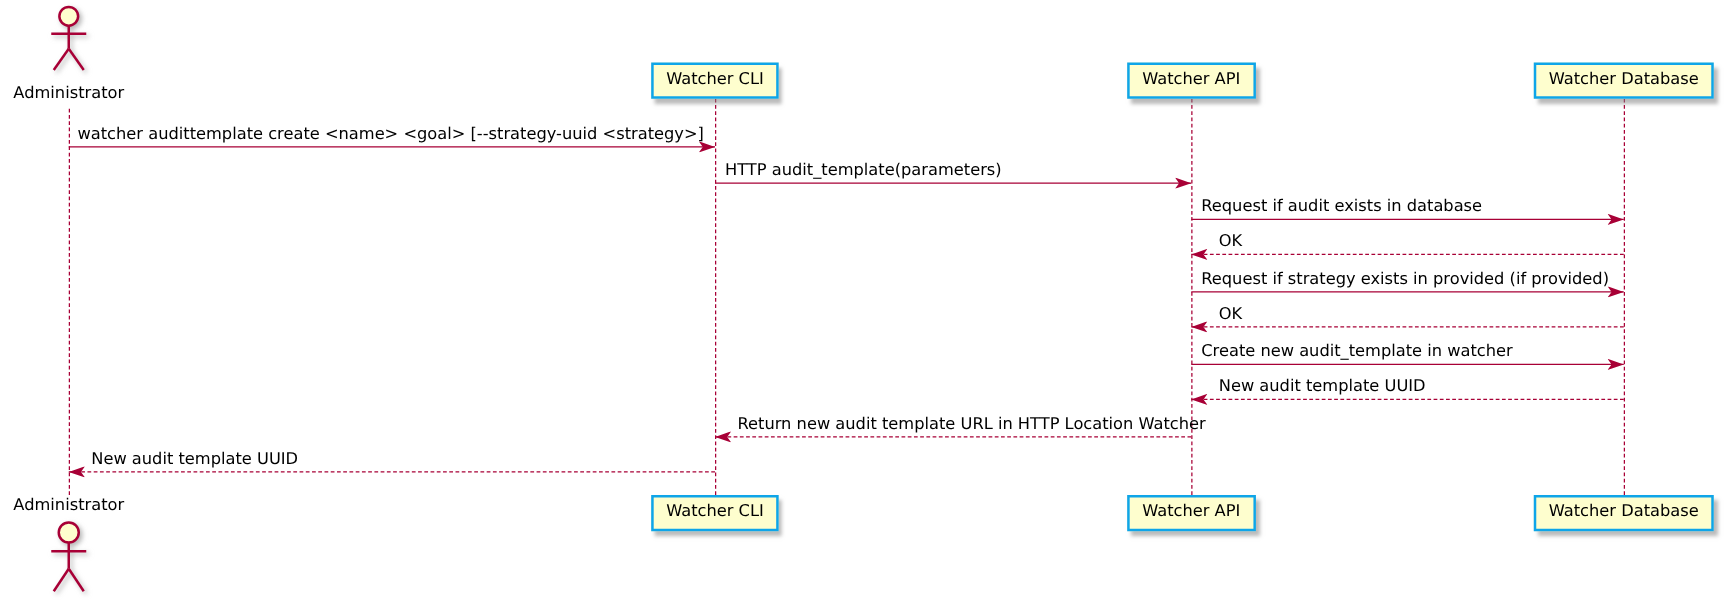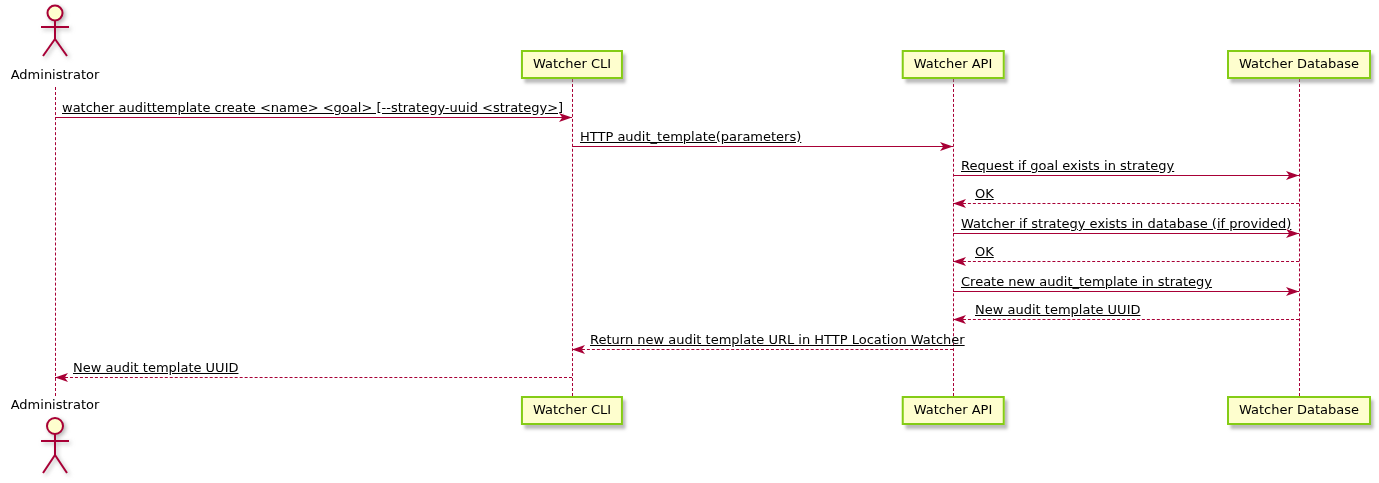--- a/index.html
+++ b/index.html
@@ -15,21 +15,21 @@
   }
   .lifeline {
     position: absolute;
     width: 0;
     border-left: 1px dashed #A80036;
   }
   .pbox {
     position: absolute;
     transform: translateX(-50%);
     background: #FEFECE;
-    border: 2px solid #84cc16;
+    border: 2px solid #0ea5e9;
     padding: 4px 10px 5px 10px;
     white-space: nowrap;
     box-shadow: 3px 4px 3px rgba(130,130,130,0.55);
     line-height: 16px;
   }
   .actor-label {
     position: absolute;
     transform: translateX(-50%);
     white-space: nowrap;
     line-height: 16px;
@@ -37,21 +37,20 @@
   }
   .actor-figure {
     position: absolute;
     transform: translateX(-50%);
     filter: drop-shadow(2.5px 2.5px 2px rgba(120,120,120,0.55));
   }
   .msg-label {
     position: absolute;
     white-space: nowrap;
     line-height: 16px;
-    text-decoration: underline;
   }
   .msg-line { position: absolute; height: 0; }
   .msg-line.solid  { border-top: 1px solid  #A80036; }
   .msg-line.dashed { border-top: 1px dashed #A80036; }
   .arrow {
     position: absolute;
     width: 13px;
     height: 9px;
     background: #A80036;
   }
@@ -89,45 +88,45 @@
     <div class="arrow right" style="left:559px; top:113px;"></div>
   </div>
 
   <div>
     <div class="msg-label" style="left:580px; top:129px;">HTTP audit_template(parameters)</div>
     <div class="msg-line solid" style="left:572px; top:146px; width:381px;"></div>
     <div class="arrow right" style="left:940px; top:142px;"></div>
   </div>
 
   <div>
-    <div class="msg-label" style="left:961px; top:158px;">Request if goal exists in strategy</div>
+    <div class="msg-label" style="left:961px; top:158px;">Request if audit exists in database</div>
     <div class="msg-line solid" style="left:953px; top:175px; width:346px;"></div>
     <div class="arrow right" style="left:1286px; top:171px;"></div>
   </div>
 
   <div>
     <div class="msg-label" style="left:975px; top:186px;">OK</div>
     <div class="msg-line dashed" style="left:953px; top:203px; width:346px;"></div>
     <div class="arrow left" style="left:953px; top:199px;"></div>
   </div>
 
   <div>
-    <div class="msg-label" style="left:961px; top:216px;">Watcher if strategy exists in database (if provided)</div>
+    <div class="msg-label" style="left:961px; top:216px;">Request if strategy exists in provided (if provided)</div>
     <div class="msg-line solid" style="left:953px; top:233px; width:346px;"></div>
     <div class="arrow right" style="left:1286px; top:229px;"></div>
   </div>
 
   <div>
     <div class="msg-label" style="left:975px; top:244px;">OK</div>
     <div class="msg-line dashed" style="left:953px; top:261px; width:346px;"></div>
     <div class="arrow left" style="left:953px; top:257px;"></div>
   </div>
 
   <div>
-    <div class="msg-label" style="left:961px; top:274px;">Create new audit_template in strategy</div>
+    <div class="msg-label" style="left:961px; top:274px;">Create new audit_template in watcher</div>
     <div class="msg-line solid" style="left:953px; top:291px; width:346px;"></div>
     <div class="arrow right" style="left:1286px; top:287px;"></div>
   </div>
 
   <div>
     <div class="msg-label" style="left:975px; top:302px;">New audit template UUID</div>
     <div class="msg-line dashed" style="left:953px; top:319px; width:346px;"></div>
     <div class="arrow left" style="left:953px; top:315px;"></div>
   </div>
 

